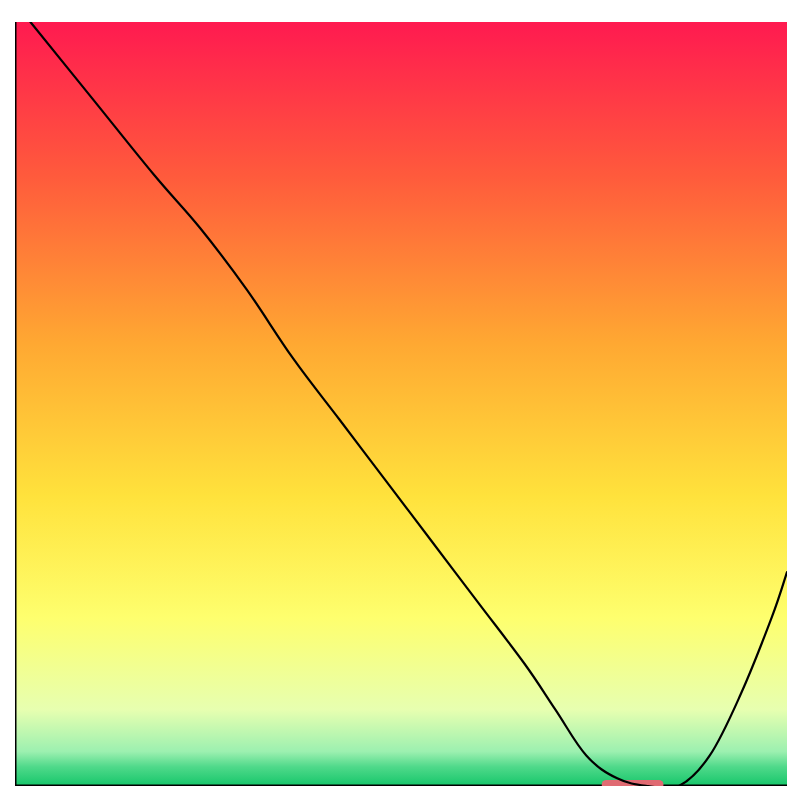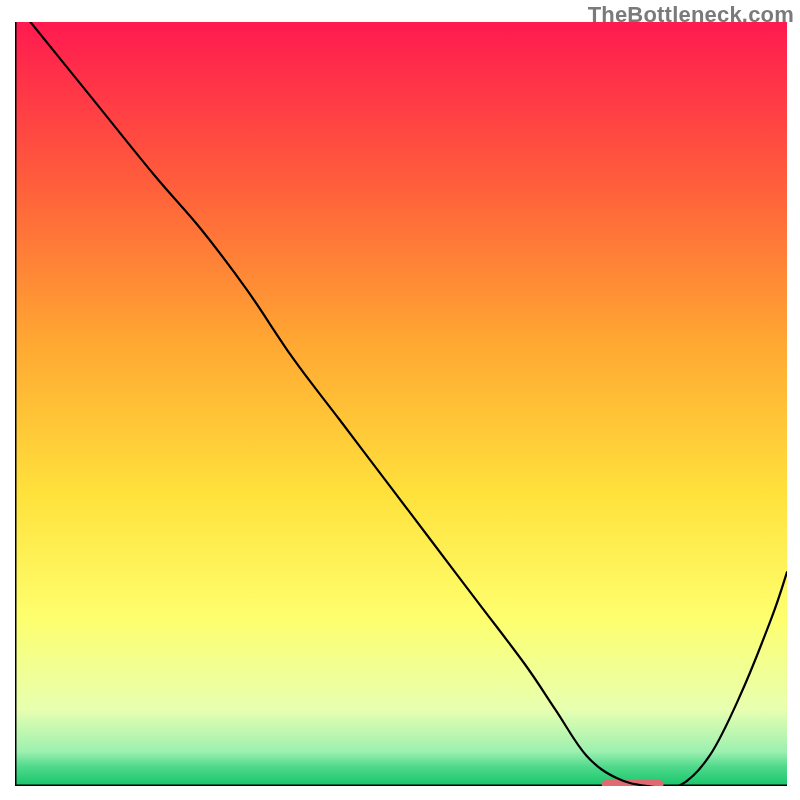--- a/index.html
+++ b/index.html
@@ -25,21 +25,20 @@
     top: 22px;
     width: 772px;
     height: 764px;
   }
   svg { display: block; }
 </style>
 </head>
 <body>
 
 <div class="stage">
-  <div class="watermark">TheBottleneck.com</div>
 
   <div class="plot">
     <svg id="chart-svg" width="772" height="764" viewBox="0 0 772 764" preserveAspectRatio="none">
       <defs>
         <linearGradient id="bg-grad" x1="0" y1="0" x2="0" y2="1">
             <stop offset="0%" stop-color="#ff1a50"></stop>
             <stop offset="20%" stop-color="#ff5a3c"></stop>
             <stop offset="42%" stop-color="#ffa832"></stop>
             <stop offset="62%" stop-color="#ffe23c"></stop>
             <stop offset="78%" stop-color="#feff6e"></stop>

